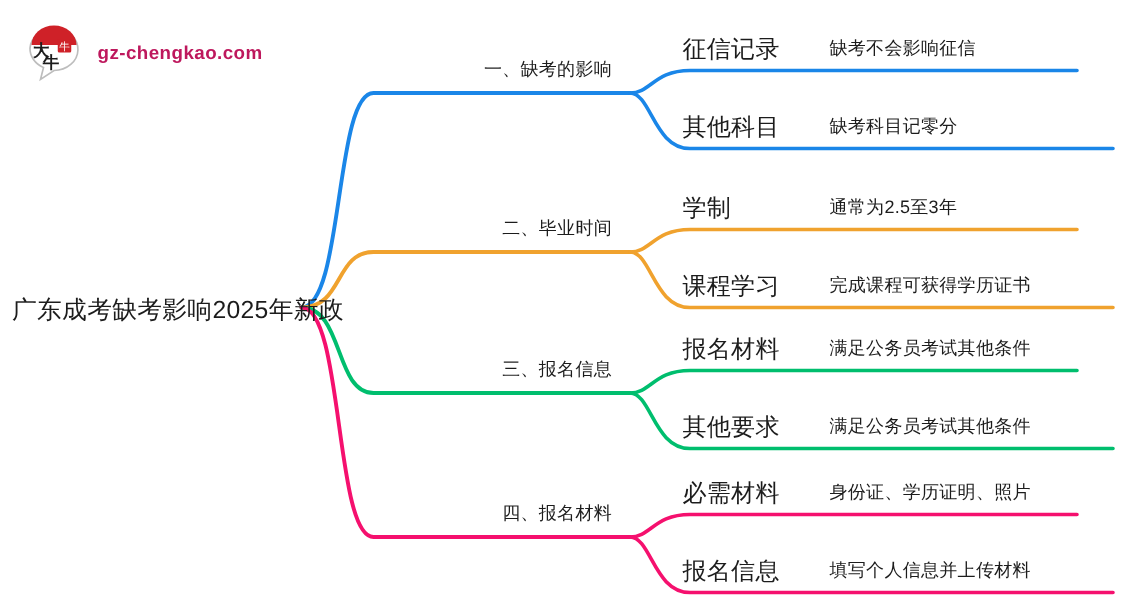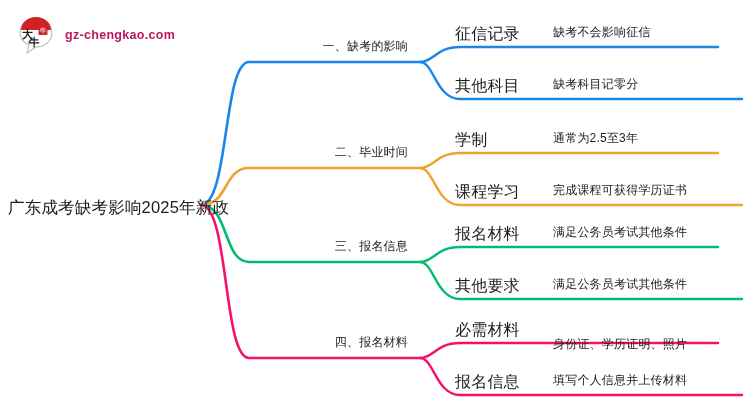--- a/index.html
+++ b/index.html
@@ -148,18 +148,18 @@
       <div class="node node-val" style="top: 132px; left: 553px;">通常为2.5至3年</div>
       <div class="node node-key" style="top: 184px; left: 455px;">课程学习</div>
       <div class="node node-val" style="top: 184px; left: 553px;">完成课程可获得学历证书</div>
       <div class="node node-branch" style="top: 240px; right: 342px;">三、报名信息</div>
       <div class="node node-key" style="top: 226px; left: 455px;">报名材料</div>
       <div class="node node-val" style="top: 226px; left: 553px;">满足公务员考试其他条件</div>
       <div class="node node-key" style="top: 278px; left: 455px; text-align: right;">其他要求</div>
       <div class="node node-val" style="top: 278px; left: 553px;">满足公务员考试其他条件</div>
       <div class="node node-branch" style="top: 336px; right: 342px;">四、报名材料</div>
       <div class="node node-key" style="top: 322px; left: 455px;">必需材料</div>
-      <div class="node node-val" style="top: 322px; left: 553px; margin-top: 16px;">身份证、学历证明、照片</div>
+      <div class="node node-val" style="top: 322px; left: 553px;">身份证、学历证明、照片</div>
       <div class="node node-key" style="top: 374px; left: 455px;">报名信息</div>
       <div class="node node-val" style="top: 374px; left: 553px;">填写个人信息并上传材料</div>
     </div>
 
 </div>
 
 </body></html>

